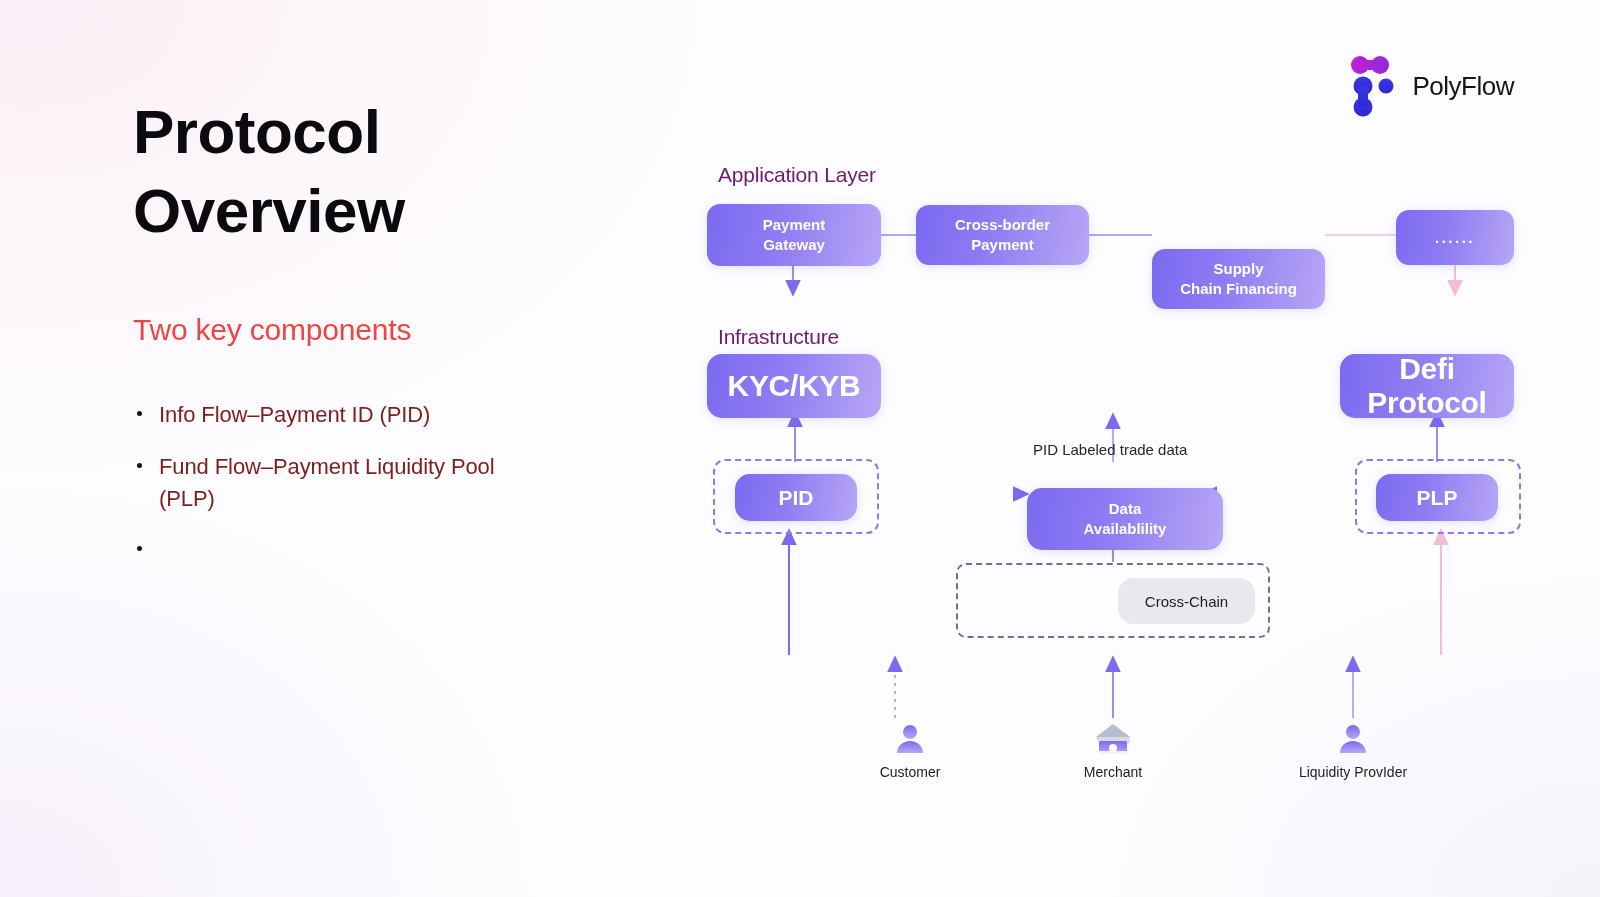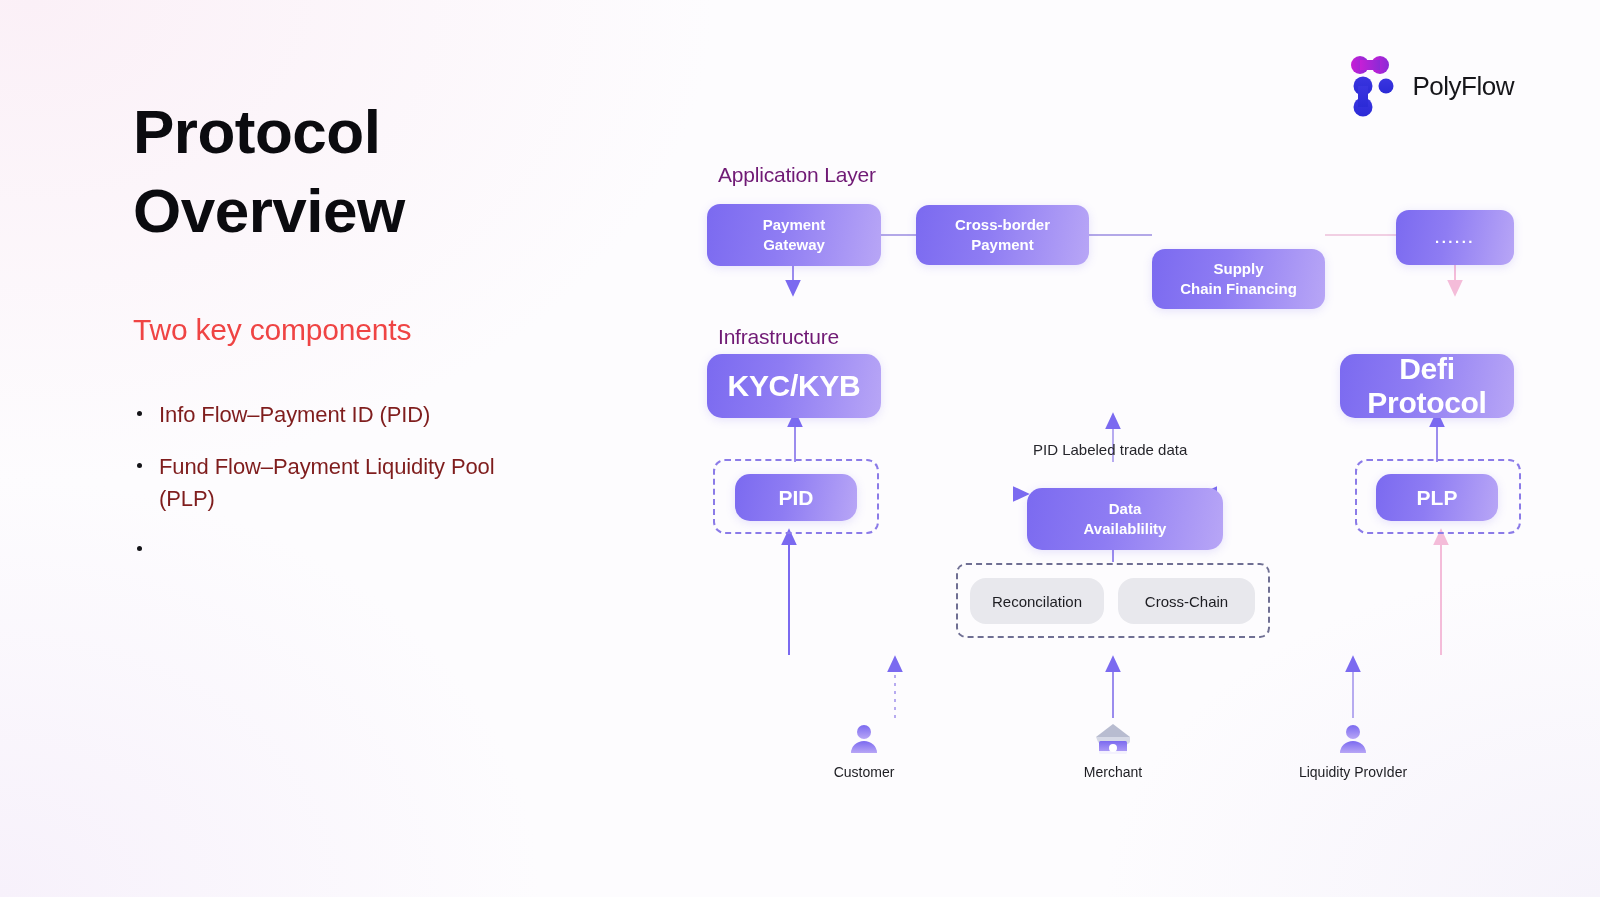--- a/index.html
+++ b/index.html
@@ -218,24 +218,23 @@
     <div>
       <div>Data</div>
       <div>Availablility</div>
     </div>
   </div>
 
   <div class="dashed-box" style="left:1355px; top:459px; width:166px; height:75px;"></div>
   <div class="node pill" style="left:1376px; top:474px; width:122px; height:47px;">PLP</div>
 
   <div class="dashed-box grey" style="left:956px; top:563px; width:314px; height:75px;"></div>
-  <div class="grey-pill" style="left:970px; top:578px; width:134px; height:46px;">Reconcilation</div>
   <div class="grey-pill" style="left:1118px; top:578px; width:137px; height:46px;">Cross-Chain</div>
 
-  <div class="actor" style="left:814px; top:722px; width:100px;">
+  <div class="actor" style="left:860px; top:722px; width:100px;">
     <svg width="34" height="34" viewBox="0 0 34 34">
       <defs>
           <linearGradient id="pg1" x1="0" y1="0" x2="0" y2="1">
         <stop offset="0%" stop-color="#7b6af0"></stop>
             <stop offset="100%" stop-color="#b8a6f6"></stop>
       </linearGradient>
         </defs>
       <circle cx="17" cy="10" r="7" fill="url(#pg1)"></circle>
       <path d="M4,31 a13,12 0 0 1 26,0 z" fill="url(#pg1)"></path>
     </svg>

